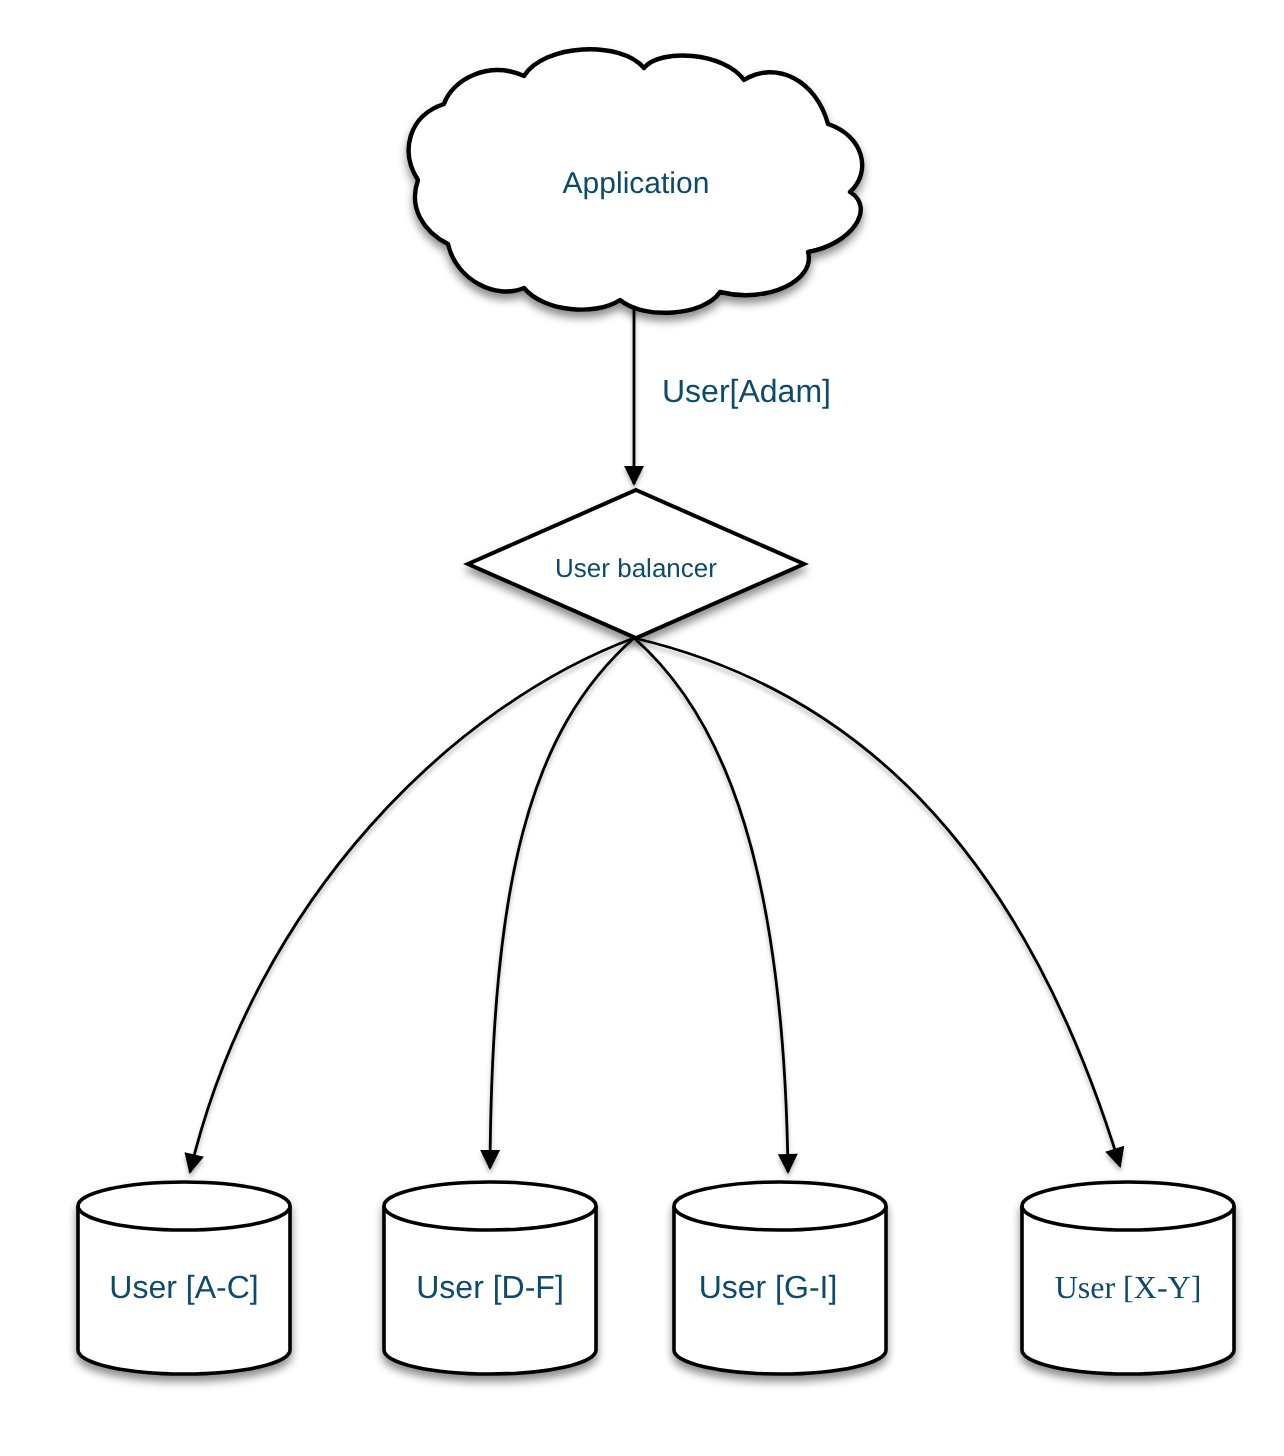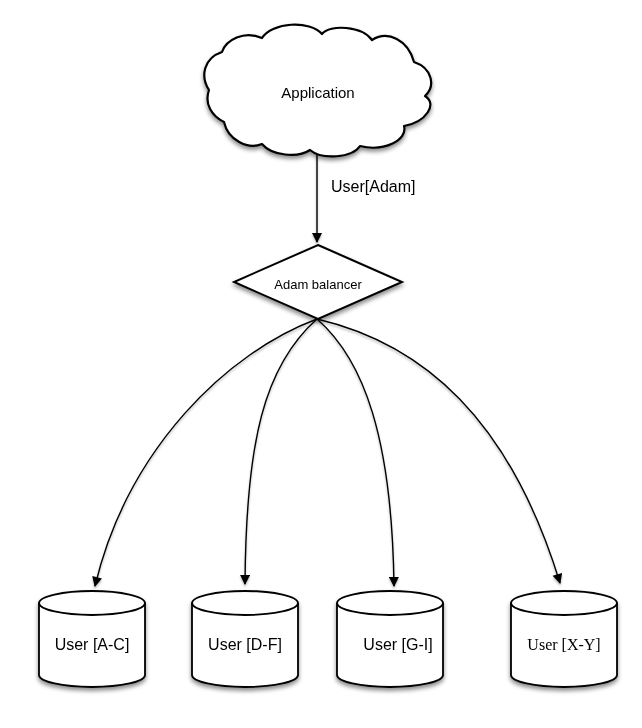--- a/index.html
+++ b/index.html
@@ -30,32 +30,32 @@
   .g-line-shadow {
     filter: drop-shadow(0px 2px 1px rgba(0,0,0,0.28));
   }
   .edge {
     fill: none;
     stroke: #000000;
     stroke-width: 1.4;
   }
   .lbl {
     position: absolute;
-    color: #000000;
+    color: #0c4a6e;
     white-space: nowrap;
     transform: translate(-50%, -50%);
     line-height: 1;
   }
   .lbl-app   { left: 318px; top: 92px;  font-size: 15px; }
-  .lbl-adam  { left: 331px; top: 187px; font-size: 16px; transform: translate(0, -50%); }
+  .lbl-adam  { left: 331px; top: 197px; font-size: 16px; transform: translate(0, -50%); }
   .lbl-lb    { left: 318px; top: 284px; font-size: 13px; }
   .lbl-shard { top: 645px; font-size: 16px; }
   .lbl-shard-0 { left: 92px;  }
   .lbl-shard-1 { left: 245px; }
-  .lbl-shard-2 { left: 398px; text-align: center; }
+  .lbl-shard-2 { left: 384px; text-align: center; }
   .lbl-shard-3 { left: 564px; font-family: Liberation Serif, serif; }
 </style>
 </head>
 <body>
 
 <div class="stage">
 
   <svg width="642" height="728" viewBox="0 0 642 728">
     <defs>
       <marker id="ah" viewBox="0 0 10 10" refX="9" refY="5" markerWidth="13" markerHeight="10" orient="auto" markerUnits="userSpaceOnUse">
@@ -108,20 +108,20 @@
         <path class="shape" stroke-width="1.8" d="M511,603 v72 a53,12 0 0 0 106,0 v-72"></path>
         <ellipse class="shape" stroke-width="1.8" cx="564" cy="603" rx="53" ry="12"></ellipse>
       </g>
     </g>
   </svg>
 
   <div class="lbl lbl-app">Application</div>
 
   <div class="lbl lbl-adam">User[Adam]</div>
 
-  <div class="lbl lbl-lb">Adam balancer</div>
+  <div class="lbl lbl-lb">User balancer</div>
 
   <div class="lbl lbl-shard lbl-shard-0">User [A-C]</div>
   <div class="lbl lbl-shard lbl-shard-1">User [D-F]</div>
   <div class="lbl lbl-shard lbl-shard-2">User [G-I]</div>
   <div class="lbl lbl-shard lbl-shard-3">User [X-Y]</div>
 
 </div>
 
 </body></html>

